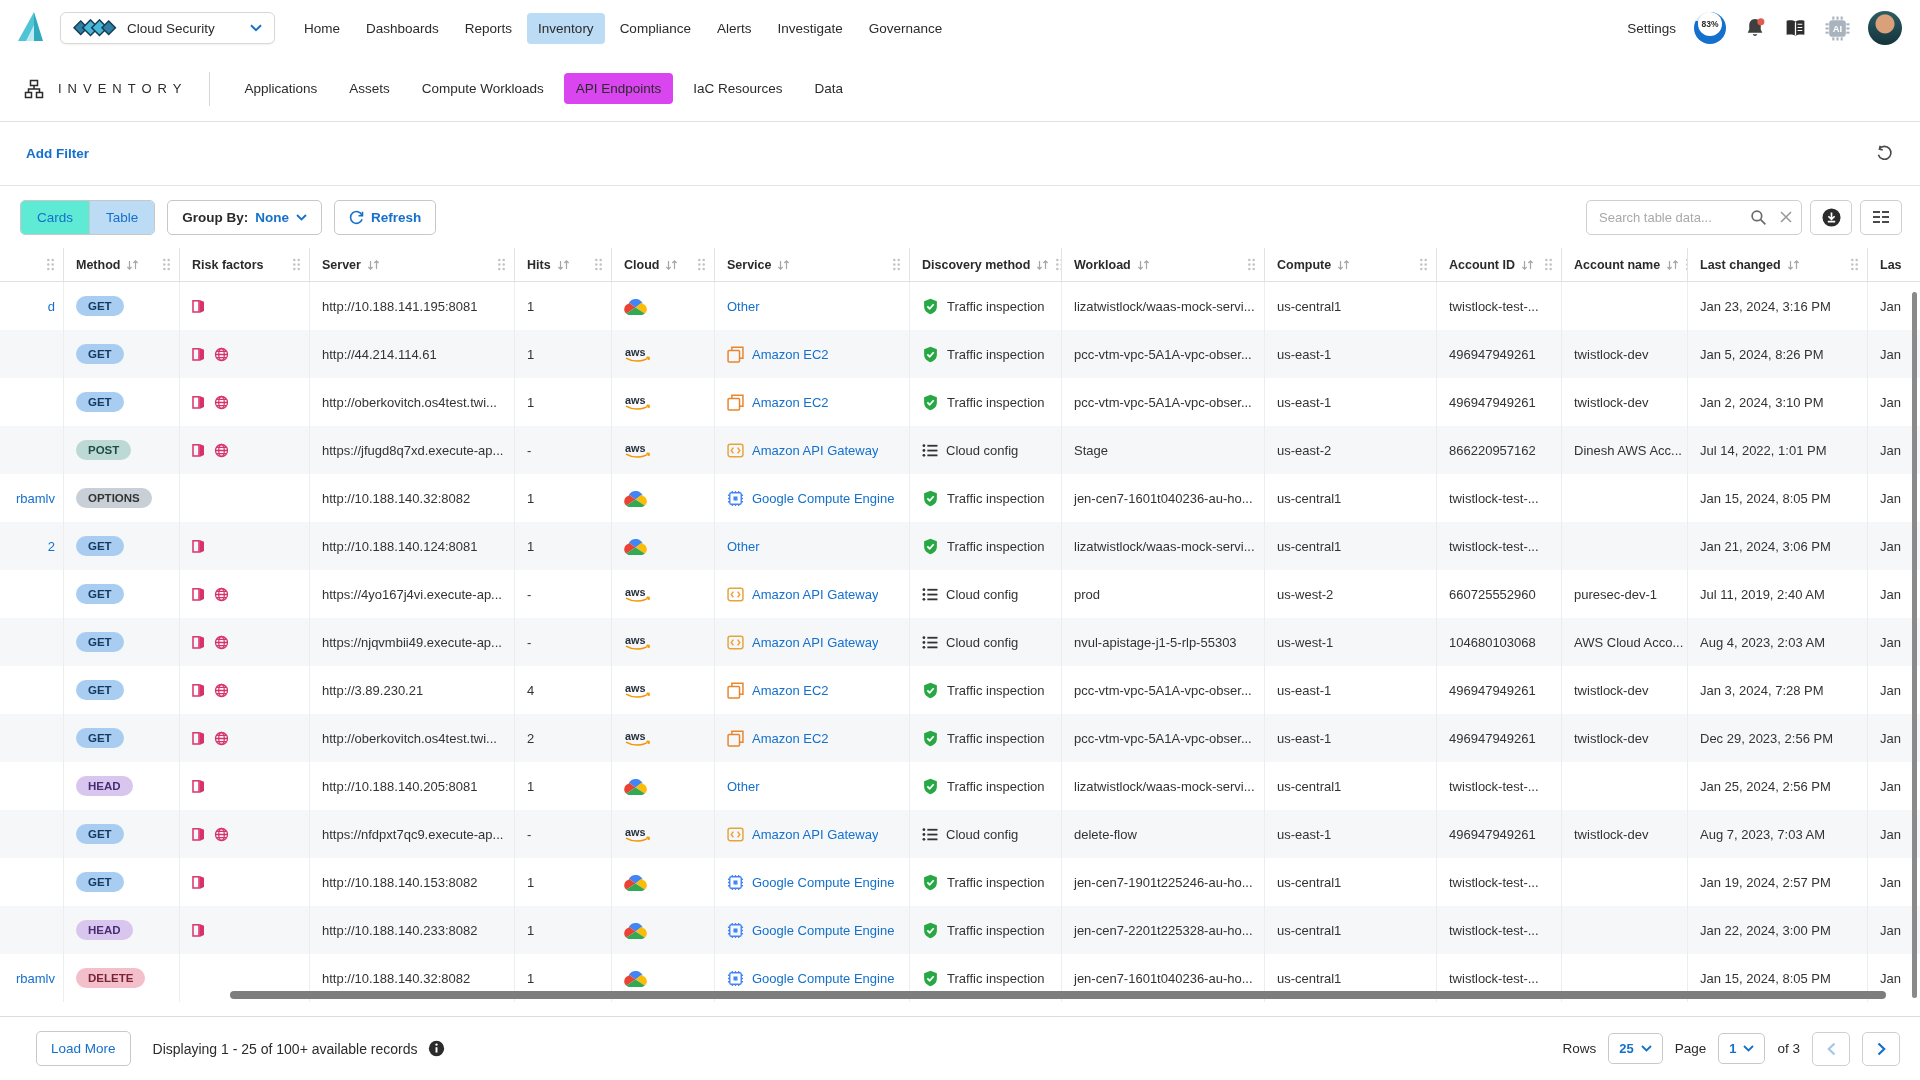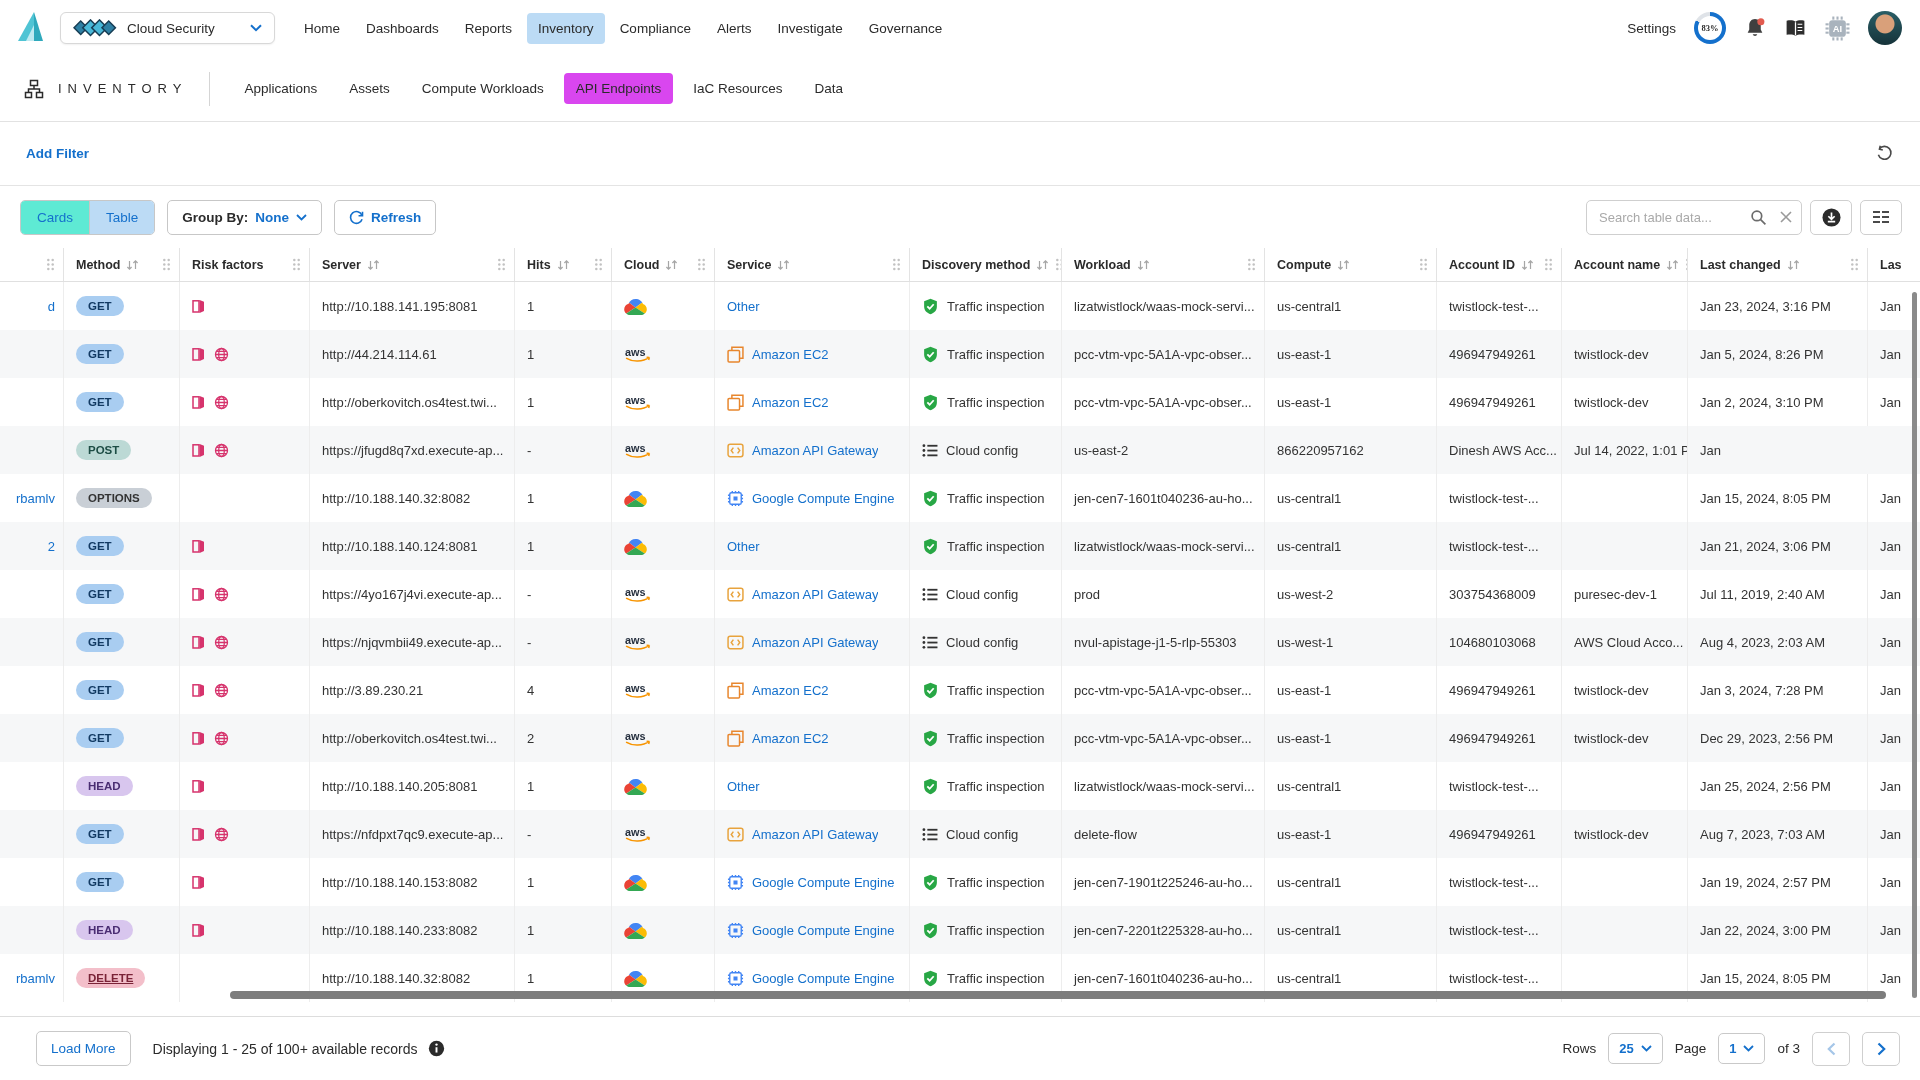--- a/index.html
+++ b/index.html
@@ -13,21 +13,21 @@
   .logo { width:40px; height:40px; display:flex; align-items:center; justify-content:center; margin-right:10px; }
   .app-switcher { display:flex; align-items:center; gap:10px; border:1px solid #d8d8d8; border-radius:6px;
     padding:6px 12px; min-width:215px; background:#fff; box-shadow:0 1px 2px rgba(0,0,0,.06); }
   .app-switcher .label { font-size:13.5px; color:#2b2b2b; flex:1; }
   .nav-items { display:flex; align-items:center; margin-left:18px; gap:4px; }
   .nav-item { padding:8px 11px; border-radius:4px; font-size:13.5px; color:#2b2b2b; cursor:pointer; white-space:nowrap; }
   .nav-item.active { background:#bcdbf5; }
   .topnav-right { margin-left:auto; display:flex; align-items:center; gap:18px; }
   .settings-link { font-size:13.5px; color:#2b2b2b; }
   .progress-ring { width:32px; height:32px; border-radius:50%; position:relative;
-    background:conic-gradient(#1470cc 0 83%, #dfe3e8 0); display:flex; align-items:center; justify-content:center;font-family:Liberation Serif, serif; }
+    background:conic-gradient(#1470cc 0 83%, #dfe3e8 0); display:flex; align-items:flex-start; justify-content:center; }
   .progress-ring .inner { width:24px; height:24px; border-radius:50%; background:#fff; display:flex; align-items:center; justify-content:center;
     font-size:8.5px; font-weight:bold; color:#2b2b2b; }
   .avatar { width:34px; height:34px; border-radius:50%;
     background:radial-gradient(circle at 50% 38%, #d9a07a 0 9px, rgba(0,0,0,0) 10px), linear-gradient(#2a5e66,#16333a); }
   
   .subnav { height:66px; display:flex; align-items:center; padding:0 24px; border-bottom:1px solid #e2e2e2; background:#fff; }
   .subnav-title { display:flex; align-items:center; gap:14px; }
   .subnav-title .t { letter-spacing:6px; font-size:13px; color:#2b2b2b; }
   .subnav-divider { width:1px; height:34px; background:#d5d5d5; margin:0 22px; }
   .subtabs { display:flex; align-items:center; gap:8px; }
@@ -63,21 +63,21 @@
   .row { height:48px; }
   .row:nth-child(even) { background:#f6f7f8; }
   .cell { display:flex; align-items:center; padding:0 10px 0 12px; border-right:1px solid #ededed; overflow:hidden; white-space:nowrap; font-size:13px; color:#333; }
   .cell:last-child { border-right:none; }
   .cell.path { justify-content:flex-end; color:#1470cc; padding-right:8px; }
   .pill { border-radius:12px; padding:4px 12px; font-size:11.5px; font-weight:bold; }
   .pill.GET { background:#a9cdf1; color:#123a63; }
   .pill.POST { background:#bcd9d5; color:#1d4d45; }
   .pill.OPTIONS { background:#c9cfd6; color:#333; }
   .pill.HEAD { background:#d8c6ee; color:#4a2d73; }
-  .pill.DELETE { background:#f3bfca; color:#7a2337;text-decoration:underline; }
+  .pill.DELETE { background:#f3bfca; color:#7a2337; }
   .riskcell { gap:9px; }
   .svclink { color:#1470cc; cursor:pointer; overflow:hidden; text-overflow:ellipsis; }
   .icontext { display:flex; align-items:center; gap:8px; overflow:hidden; }
   .vscroll { position:absolute; width:5px; background:#8a8a8a; border-radius:3px; right:3px; }
   .hscroll { position:absolute; height:8px; background:#7d7d7d; border-radius:4px; }
   
   .footer { position:absolute; left:0; right:0; bottom:0; height:64px; border-top:1px solid #ddd;
     display:flex; align-items:center; padding:0 20px 0 36px; background:#fff; }
   .loadmore { border:1px solid #c9c9c9; border-radius:5px; padding:9px 14px; color:#1470cc; font-size:13.5px; background:#fff; cursor:pointer; }
   .displaying { margin-left:22px; font-size:14px; color:#2b2b2b; display:flex; align-items:center; gap:10px; }
@@ -711,20 +711,21 @@
               <circle cx="1.8" cy="2.5" r="1.3"></circle>
               <circle cx="1.8" cy="7" r="1.3"></circle>
               <circle cx="1.8" cy="11.5" r="1.3"></circle>
               <rect x="5" y="1.7" width="9.5" height="1.7"></rect>
               <rect x="5" y="6.2" width="9.5" height="1.7"></rect>
               <rect x="5" y="10.7" width="9.5" height="1.7"></rect>
             </svg>
           </span>
           <span>Cloud config</span>
         </div>
+        <div class="cell">Stage</div>
         <div class="cell">us-east-2</div>
         <div class="cell">866220957162</div>
         <div class="cell">Dinesh AWS Acc...</div>
         <div class="cell">Jul 14, 2022, 1:01 PM</div>
         <div class="cell">Jan</div>
       </div>
       <div class="grid-row row">
         <div class="cell path">
           <span>rbamlv</span>
         </div>
@@ -877,21 +878,21 @@
               <circle cx="1.8" cy="11.5" r="1.3"></circle>
               <rect x="5" y="1.7" width="9.5" height="1.7"></rect>
               <rect x="5" y="6.2" width="9.5" height="1.7"></rect>
               <rect x="5" y="10.7" width="9.5" height="1.7"></rect>
             </svg>
           </span>
           <span>Cloud config</span>
         </div>
         <div class="cell">prod</div>
         <div class="cell">us-west-2</div>
-        <div class="cell">303754368009</div>
+        <div class="cell">660725552960</div>
         <div class="cell">puresec-dev-1</div>
         <div class="cell">Jul 11, 2019, 2:40 AM</div>
         <div class="cell">Jan</div>
       </div>
       <div class="grid-row row">
         <div class="cell path"></div>
         <div class="cell">
           <span class="pill GET">GET</span>
         </div>
         <div class="cell riskcell">

